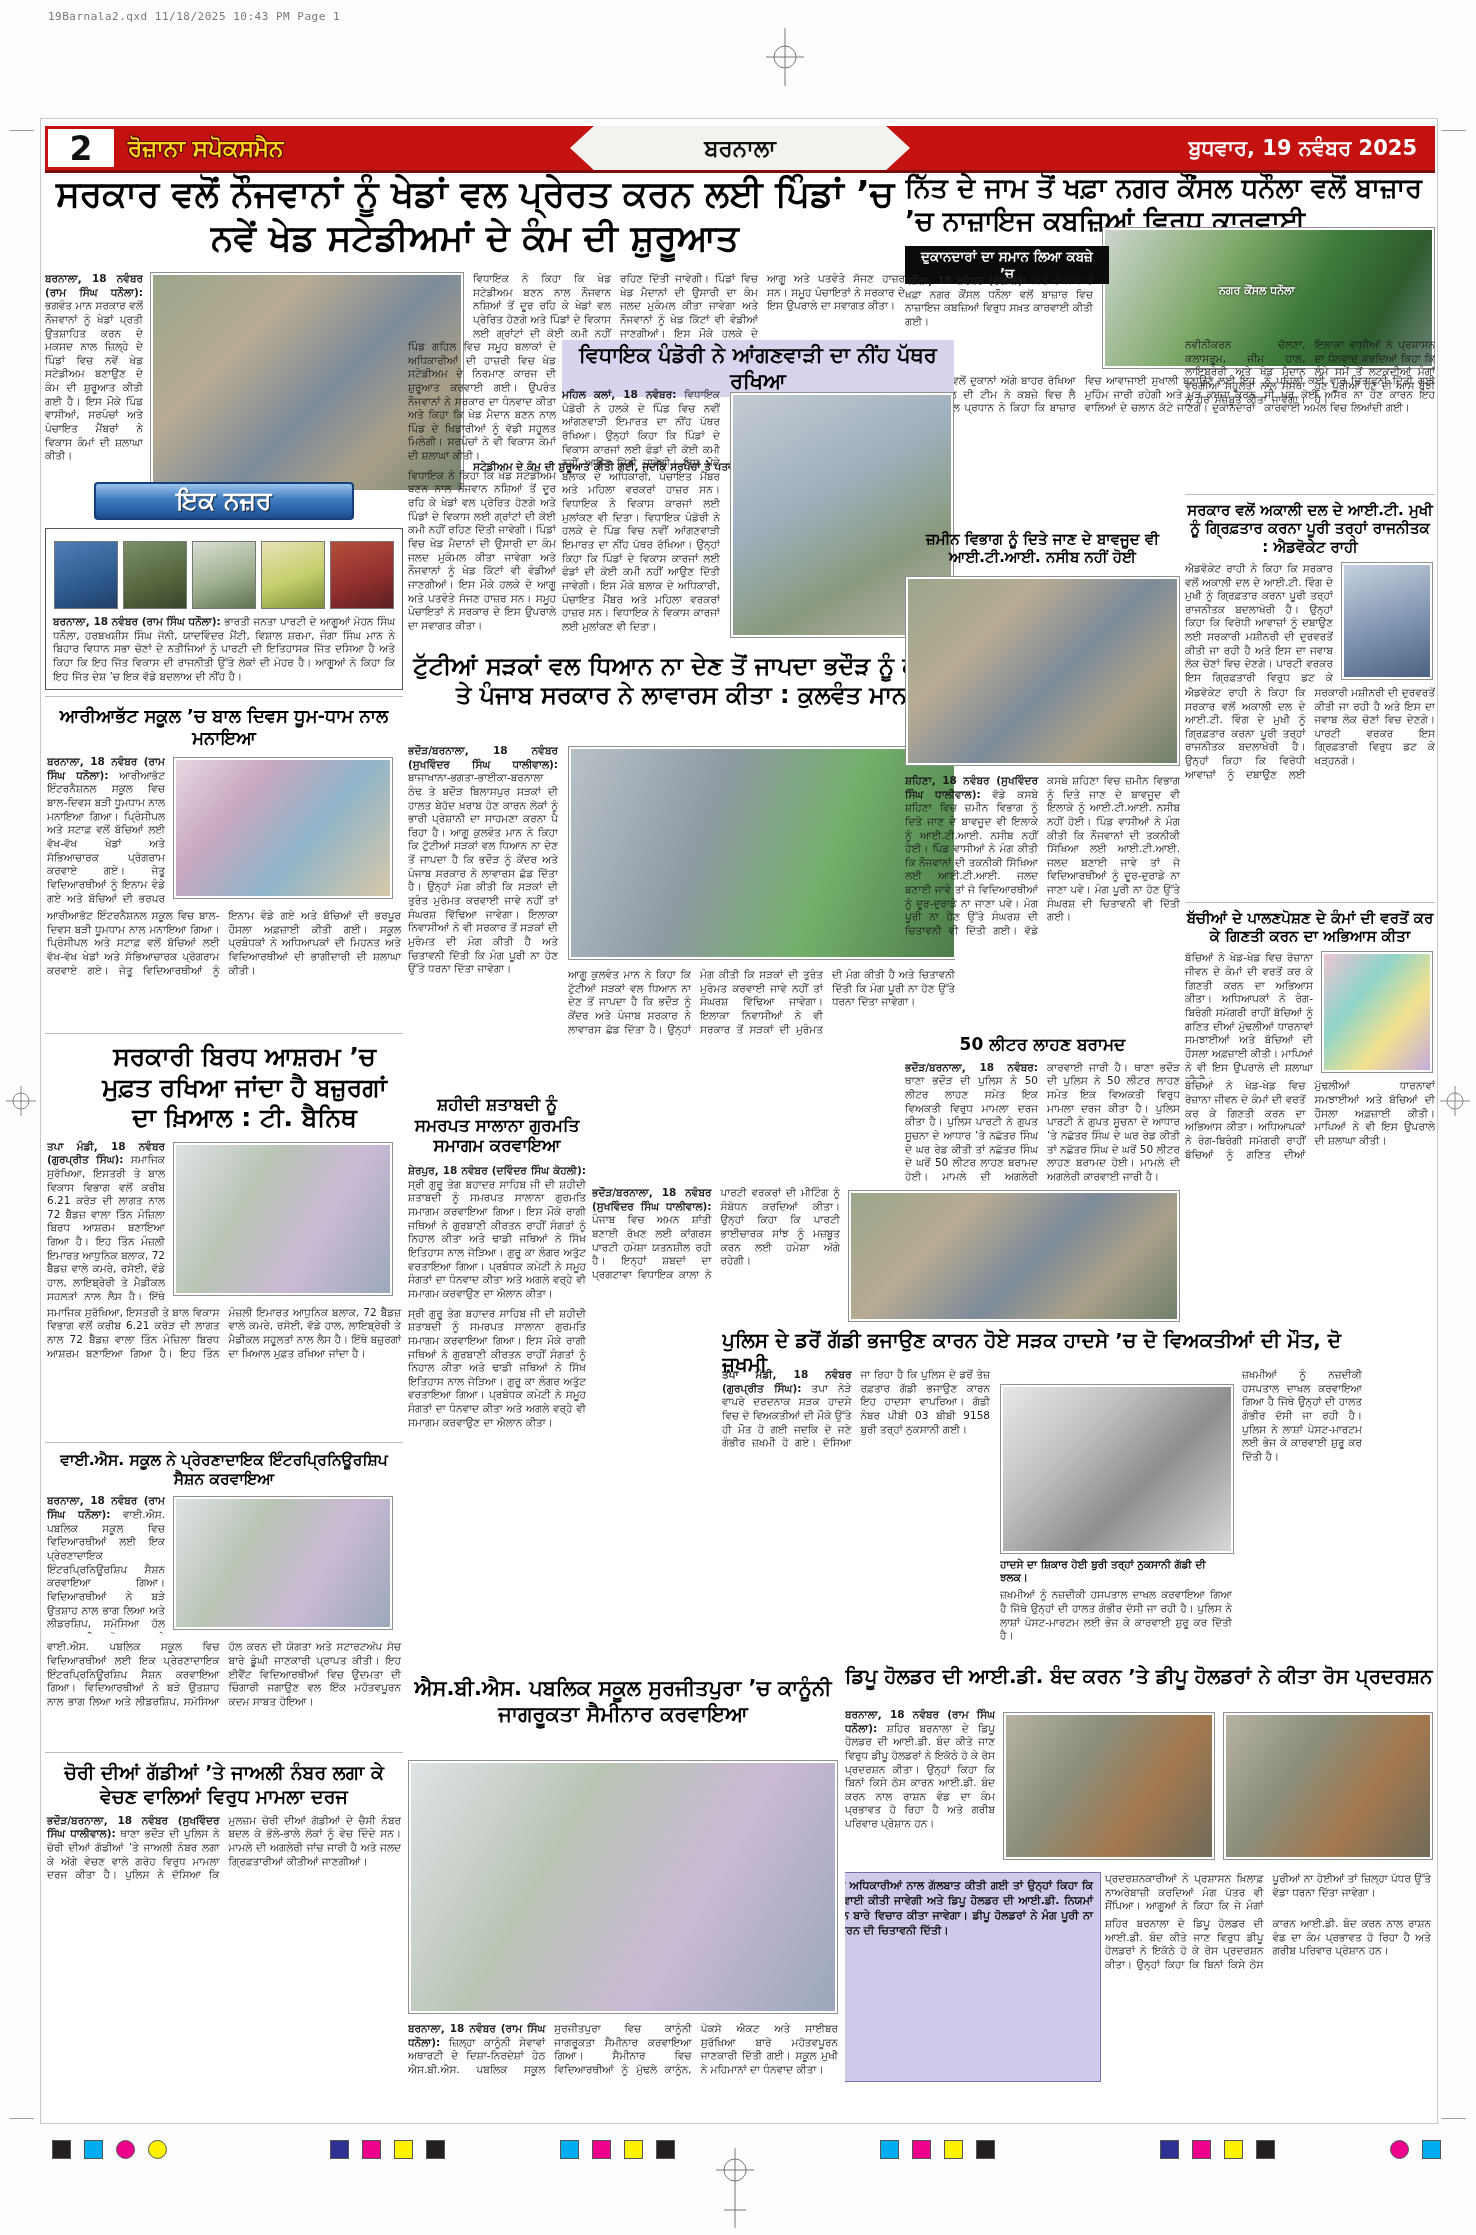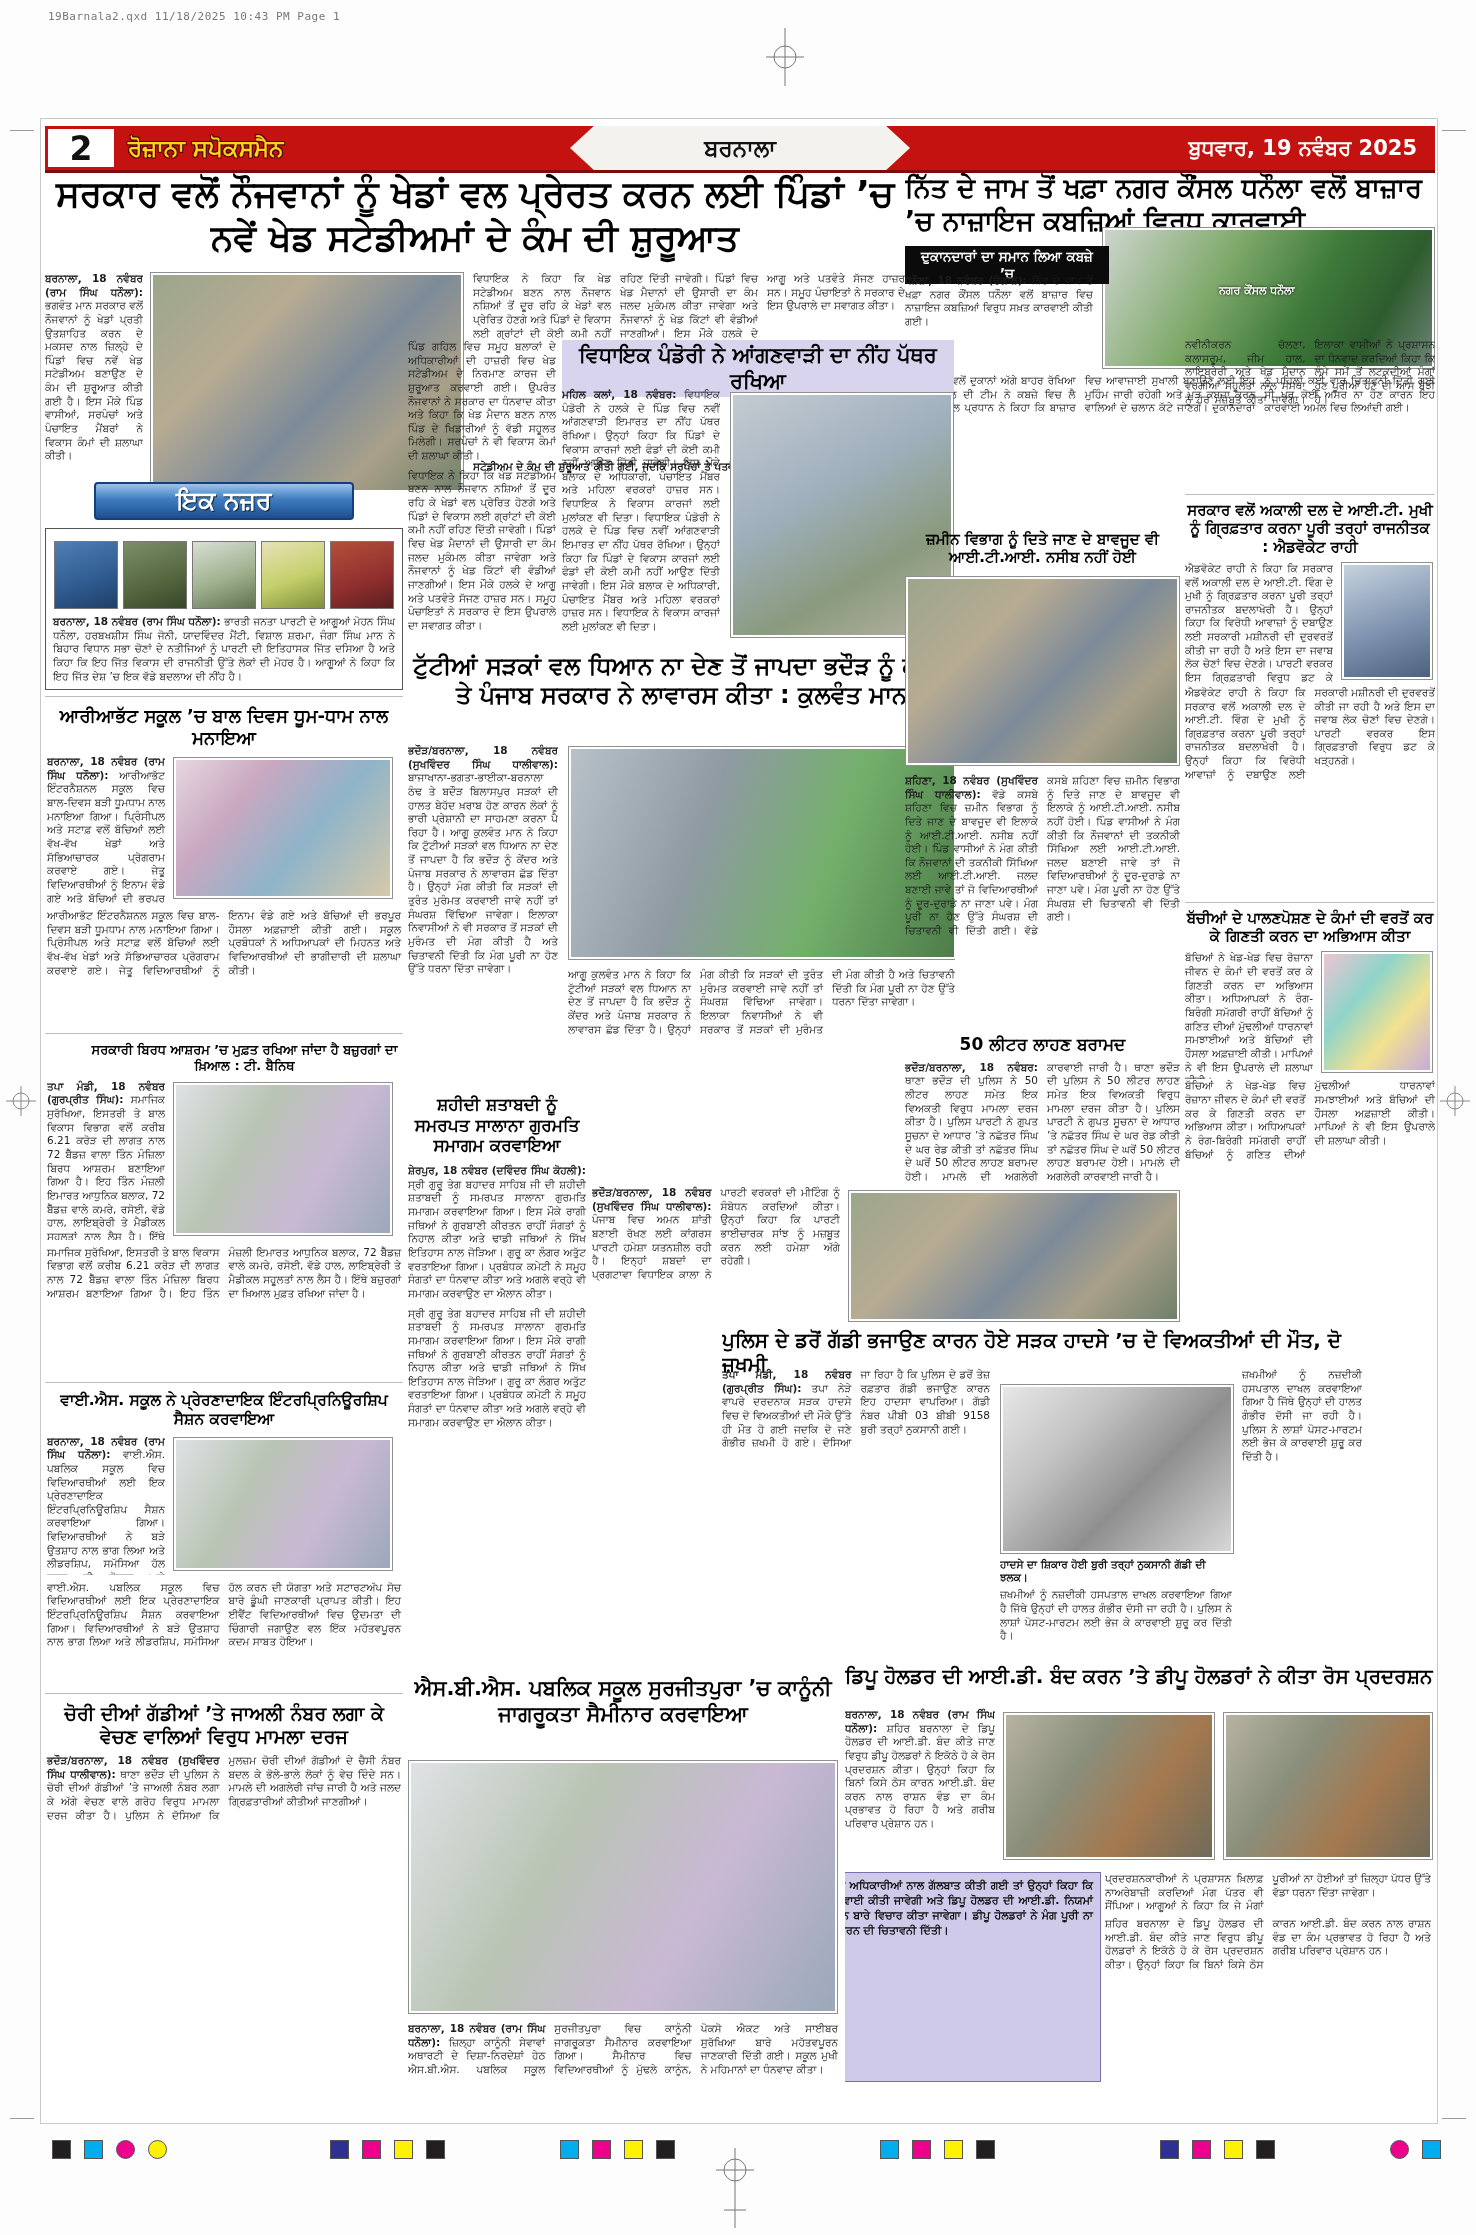--- a/index.html
+++ b/index.html
@@ -172,21 +172,21 @@
         <div class="blk" style="left:0;top:0;width:118px;height:148px;">
           <p class="body"><b>ਬਰਨਾਲਾ, 18 ਨਵੰਬਰ (ਰਾਮ ਸਿੰਘ ਧਨੌਲਾ):</b> <span>ਆਰੀਆਭੱਟ ਇੰਟਰਨੈਸ਼ਨਲ ਸਕੂਲ ਵਿਚ ਬਾਲ-ਦਿਵਸ ਬੜੀ ਧੂਮਧਾਮ ਨਾਲ ਮਨਾਇਆ ਗਿਆ। ਪ੍ਰਿੰਸੀਪਲ ਅਤੇ ਸਟਾਫ਼ ਵਲੋਂ ਬੱਚਿਆਂ ਲਈ ਵੱਖ-ਵੱਖ ਖੇਡਾਂ ਅਤੇ ਸੱਭਿਆਚਾਰਕ ਪ੍ਰੋਗਰਾਮ ਕਰਵਾਏ ਗਏ। ਜੇਤੂ ਵਿਦਿਆਰਥੀਆਂ ਨੂੰ ਇਨਾਮ ਵੰਡੇ ਗਏ ਅਤੇ ਬੱਚਿਆਂ ਦੀ ਭਰਪੂਰ ਹੌਸਲਾ ਅਫ਼ਜ਼ਾਈ ਕੀਤੀ ਗਈ। ਸਕੂਲ ਪ੍ਰਬੰਧਕਾਂ ਨੇ ਅਧਿਆਪਕਾਂ ਦੀ ਮਿਹਨਤ ਅਤੇ ਵਿਦਿਆਰਥੀਆਂ ਦੀ ਭਾਗੀਦਾਰੀ ਦੀ ਸ਼ਲਾਘਾ ਕੀਤੀ।</span></p>
         </div>
         <div class="photo ph-school" style="left:126px;top:2px;width:218px;height:140px;"></div>
       </div>
       <p class="body cols2" style="margin-top:6px;height:116px;">ਆਰੀਆਭੱਟ ਇੰਟਰਨੈਸ਼ਨਲ ਸਕੂਲ ਵਿਚ ਬਾਲ-ਦਿਵਸ ਬੜੀ ਧੂਮਧਾਮ ਨਾਲ ਮਨਾਇਆ ਗਿਆ। ਪ੍ਰਿੰਸੀਪਲ ਅਤੇ ਸਟਾਫ਼ ਵਲੋਂ ਬੱਚਿਆਂ ਲਈ ਵੱਖ-ਵੱਖ ਖੇਡਾਂ ਅਤੇ ਸੱਭਿਆਚਾਰਕ ਪ੍ਰੋਗਰਾਮ ਕਰਵਾਏ ਗਏ। ਜੇਤੂ ਵਿਦਿਆਰਥੀਆਂ ਨੂੰ ਇਨਾਮ ਵੰਡੇ ਗਏ ਅਤੇ ਬੱਚਿਆਂ ਦੀ ਭਰਪੂਰ ਹੌਸਲਾ ਅਫ਼ਜ਼ਾਈ ਕੀਤੀ ਗਈ। ਸਕੂਲ ਪ੍ਰਬੰਧਕਾਂ ਨੇ ਅਧਿਆਪਕਾਂ ਦੀ ਮਿਹਨਤ ਅਤੇ ਵਿਦਿਆਰਥੀਆਂ ਦੀ ਭਾਗੀਦਾਰੀ ਦੀ ਸ਼ਲਾਘਾ ਕੀਤੀ।</p>
     </div>
 
     <div class="sect-rule"></div>
     <div style="padding:2px 2px;">
-      <div class="hl" style="font-size:13px;margin-left:41px;">ਸਰਕਾਰੀ ਬਿਰਧ ਆਸ਼ਰਮ ’ਚ ਮੁਫ਼ਤ ਰਖਿਆ ਜਾਂਦਾ ਹੈ ਬਜ਼ੁਰਗਾਂ ਦਾ ਖ਼ਿਆਲ : ਟੀ. ਬੈਨਿਥ</div>
+      <div class="hl" style="font-size:25px;margin-left:41px;">ਸਰਕਾਰੀ ਬਿਰਧ ਆਸ਼ਰਮ ’ਚ ਮੁਫ਼ਤ ਰਖਿਆ ਜਾਂਦਾ ਹੈ ਬਜ਼ੁਰਗਾਂ ਦਾ ਖ਼ਿਆਲ : ਟੀ. ਬੈਨਿਥ</div>
       <div style="position:relative;height:160px;margin-top:6px;">
         <div class="blk" style="left:0;top:0;width:118px;height:160px;">
           <p class="body"><b>ਤਪਾ ਮੰਡੀ, 18 ਨਵੰਬਰ (ਗੁਰਪ੍ਰੀਤ ਸਿੰਘ):</b> <span>ਸਮਾਜਿਕ ਸੁਰੱਖਿਆ, ਇਸਤਰੀ ਤੇ ਬਾਲ ਵਿਕਾਸ ਵਿਭਾਗ ਵਲੋਂ ਕਰੀਬ 6.21 ਕਰੋੜ ਦੀ ਲਾਗਤ ਨਾਲ 72 ਬੈੱਡਜ਼ ਵਾਲਾ ਤਿੰਨ ਮੰਜ਼ਿਲਾ ਬਿਰਧ ਆਸ਼ਰਮ ਬਣਾਇਆ ਗਿਆ ਹੈ। ਇਹ ਤਿੰਨ ਮੰਜ਼ਲੀ ਇਮਾਰਤ ਆਧੁਨਿਕ ਬਲਾਕ, 72 ਬੈੱਡਜ਼ ਵਾਲੇ ਕਮਰੇ, ਰਸੋਈ, ਵੱਡੇ ਹਾਲ, ਲਾਇਬ੍ਰੇਰੀ ਤੇ ਮੈਡੀਕਲ ਸਹੂਲਤਾਂ ਨਾਲ ਲੈਸ ਹੈ। ਇੱਥੇ ਬਜ਼ੁਰਗਾਂ ਦਾ ਖ਼ਿਆਲ ਮੁਫ਼ਤ ਰਖਿਆ ਜਾਂਦਾ ਹੈ।</span></p>
         </div>
         <div class="photo ph-class" style="left:126px;top:2px;width:218px;height:152px;"></div>
       </div>
       <p class="body cols2" style="margin-top:6px;height:128px;">ਸਮਾਜਿਕ ਸੁਰੱਖਿਆ, ਇਸਤਰੀ ਤੇ ਬਾਲ ਵਿਕਾਸ ਵਿਭਾਗ ਵਲੋਂ ਕਰੀਬ 6.21 ਕਰੋੜ ਦੀ ਲਾਗਤ ਨਾਲ 72 ਬੈੱਡਜ਼ ਵਾਲਾ ਤਿੰਨ ਮੰਜ਼ਿਲਾ ਬਿਰਧ ਆਸ਼ਰਮ ਬਣਾਇਆ ਗਿਆ ਹੈ। ਇਹ ਤਿੰਨ ਮੰਜ਼ਲੀ ਇਮਾਰਤ ਆਧੁਨਿਕ ਬਲਾਕ, 72 ਬੈੱਡਜ਼ ਵਾਲੇ ਕਮਰੇ, ਰਸੋਈ, ਵੱਡੇ ਹਾਲ, ਲਾਇਬ੍ਰੇਰੀ ਤੇ ਮੈਡੀਕਲ ਸਹੂਲਤਾਂ ਨਾਲ ਲੈਸ ਹੈ। ਇੱਥੇ ਬਜ਼ੁਰਗਾਂ ਦਾ ਖ਼ਿਆਲ ਮੁਫ਼ਤ ਰਖਿਆ ਜਾਂਦਾ ਹੈ।</p>
     </div>
 
     <div class="sect-rule"></div>

